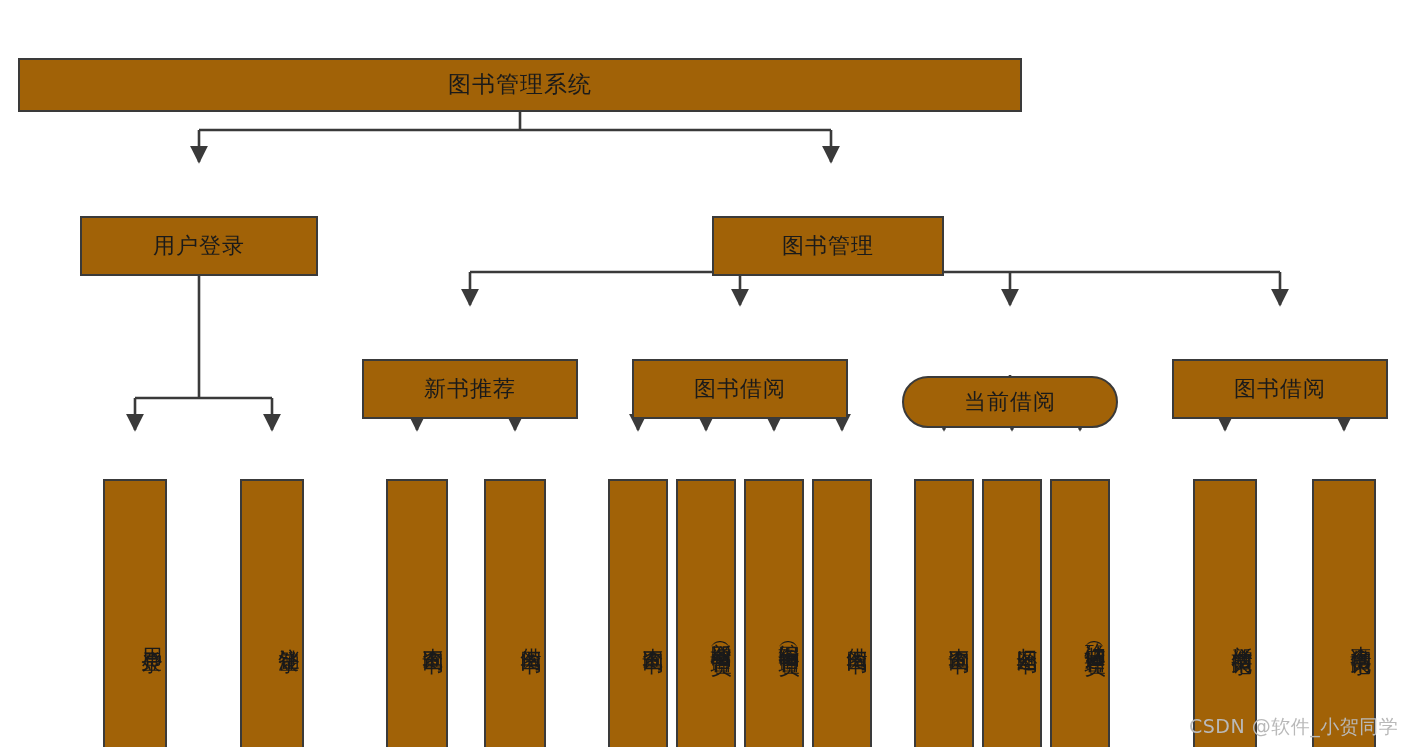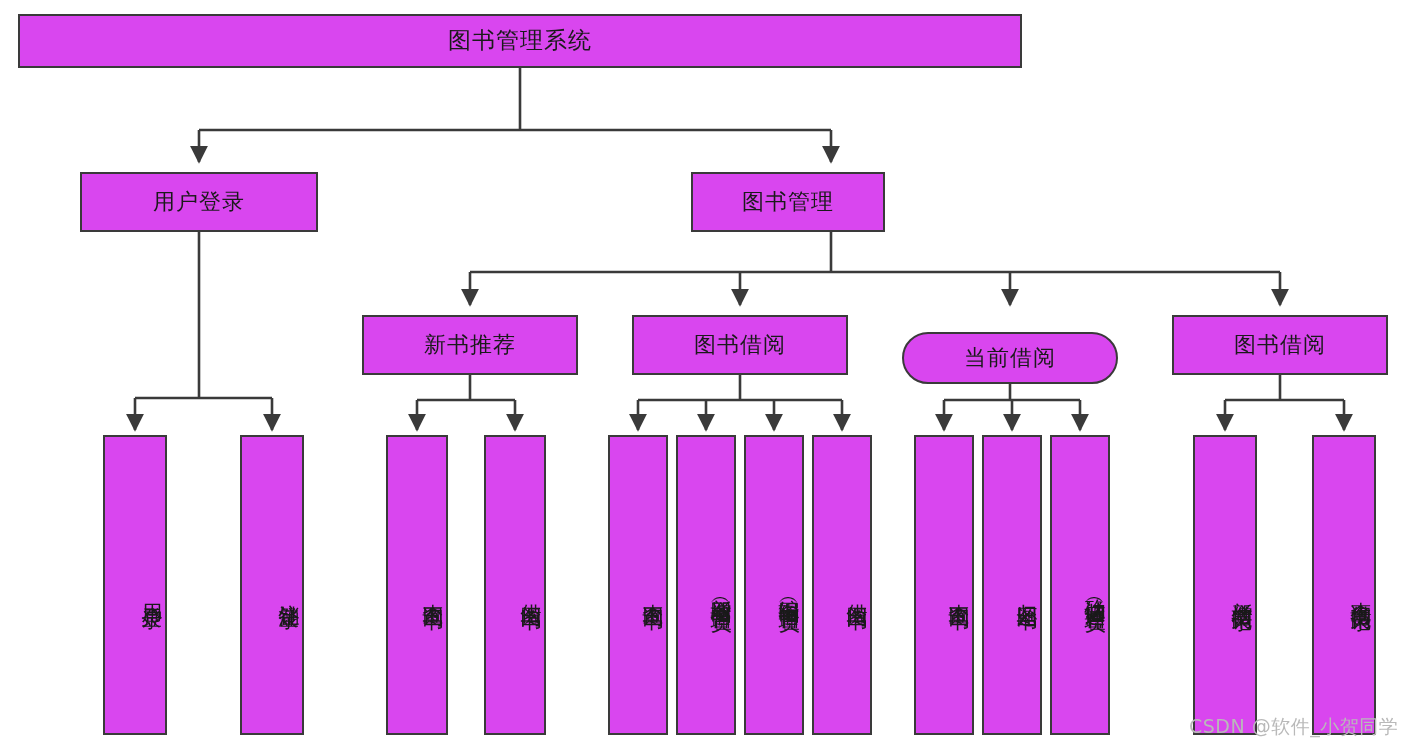--- a/index.html
+++ b/index.html
@@ -23,26 +23,27 @@
     left: 0;
     top: 0;
     width: 1405px;
     height: 747px;
     pointer-events: none;
   }
   .node {
     position: absolute;
     box-sizing: border-box;
     border: 2px solid #3a3a3a;
-    background: #d946ef;
+    background: #a16207;
     display: flex;
     align-items: center;
     justify-content: center;
     color: #1a1a1a;
     z-index: 2;
+    margin-top: 44px;
   }
   .node-h {
     font-size: 22px;
     letter-spacing: 1px;
     line-height: 1.2;
     white-space: nowrap;
   }
   .node-root {
     font-size: 23px;
   }
@@ -120,21 +121,21 @@
       <path d="M 1280 375 L 1280 400"></path>
       <path d="M 1225 400 L 1344 400"></path>
       <path d="M 1225 400 L 1225 430" marker-end="url(#arrow)"></path>
       <path d="M 1344 400 L 1344 430" marker-end="url(#arrow)"></path>
     </g>
   </svg>
 
   <div class="node node-h node-root" style="left:18px; top:14px; width:1004px; height:54px;">图书管理系统</div>
 
   <div class="node node-h" style="left:80px; top:172px; width:238px; height:60px;">用户登录</div>
-  <div class="node node-h" style="left:691px; top:172px; width:194px; height:60px;">图书管理</div>
+  <div class="node node-h" style="left:712px; top:172px; width:232px; height:60px;">图书管理</div>
 
   <div class="node node-h" style="left:362px; top:315px; width:216px; height:60px;">新书推荐</div>
   <div class="node node-h" style="left:632px; top:315px; width:216px; height:60px;">图书借阅</div>
   <div class="node node-h" style="left:902px; top:332px; width:216px; height:52px;border-radius:26px;">当前借阅</div>
   <div class="node node-h" style="left:1172px; top:315px; width:216px; height:60px;">图书借阅</div>
 
   <div class="node node-v" style="left:103px; top:435px; width:64px; height:300px;">用户登录</div>
   <div class="node node-v" style="left:240px; top:435px; width:64px; height:300px;">注销登录</div>
 
   <div class="node node-v" style="left:386px; top:435px; width:62px; height:300px;">查询图书</div>

